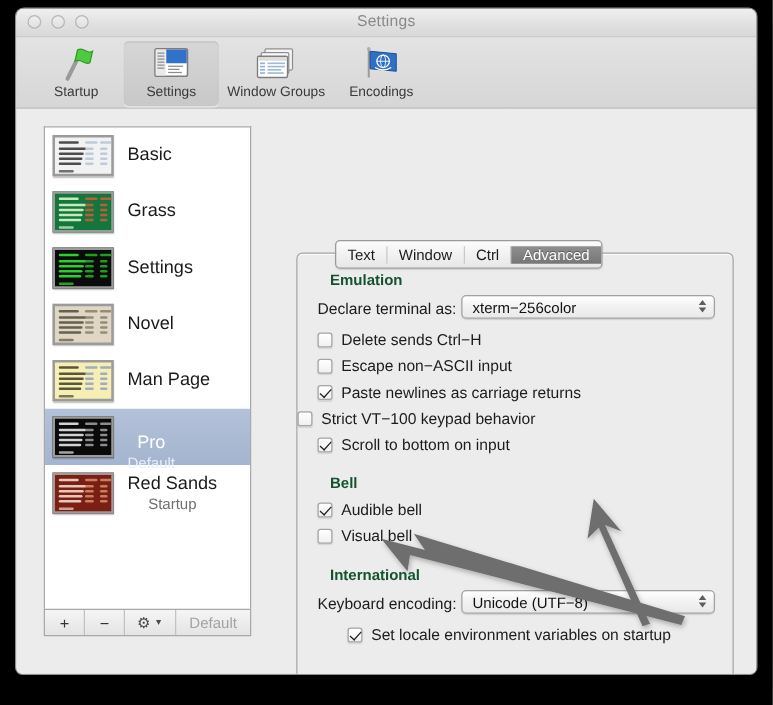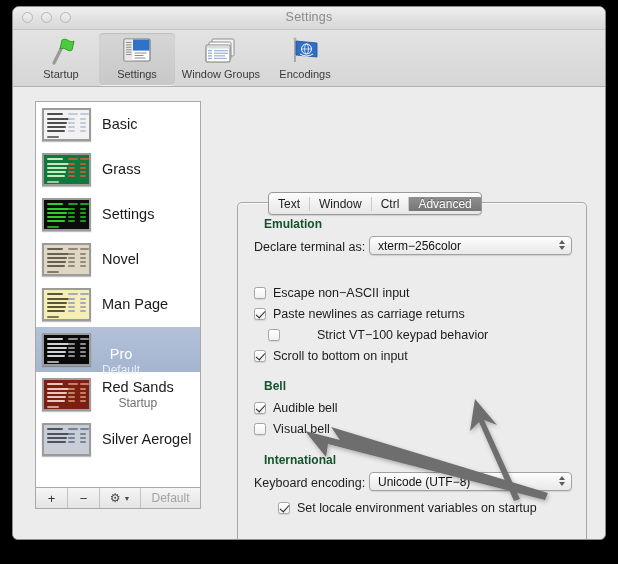--- a/index.html
+++ b/index.html
@@ -588,39 +588,20 @@
             <div class="tline" style="left: 3px; top: 20px; width: 18px; background: rgb(243, 216, 206); opacity: 0.9;"></div>
             <div class="tline" style="left: 24px; top: 20px; width: 7px; background: rgb(208, 138, 106); opacity: 0.9;"></div>
             <div class="tline" style="left: 36px; top: 20px; width: 6px; background: rgb(208, 138, 106); opacity: 0.9;"></div>
             <div class="tline" style="left: 3px; top: 26px; width: 12px; background: rgb(243, 216, 206); opacity: 0.7;"></div>
           </div>
           <div class="p-names">
             <div class="p-title">Red Sands</div>
             <div class="p-sub">Startup</div>
           </div>
         </div>
-        <div class="profile-row">
-          <div class="thumb" style="background: rgb(201, 205, 214);">
-            <div class="tline" style="left: 3px; top: 3px; width: 16px; background: rgb(60, 68, 82); opacity: 0.9;"></div>
-            <div class="tline" style="left: 24px; top: 3px; width: 10px; background: rgb(111, 123, 147); opacity: 0.9;"></div>
-            <div class="tline" style="left: 36px; top: 3px; width: 9px; background: rgb(111, 123, 147); opacity: 0.9;"></div>
-            <div class="tline" style="left: 3px; top: 8px; width: 22px; background: rgb(60, 68, 82); opacity: 0.9;"></div>
-            <div class="tline" style="left: 24px; top: 8px; width: 7px; background: rgb(111, 123, 147); opacity: 0.9;"></div>
-            <div class="tline" style="left: 36px; top: 8px; width: 6px; background: rgb(111, 123, 147); opacity: 0.9;"></div>
-            <div class="tline" style="left: 3px; top: 12px; width: 20px; background: rgb(60, 68, 82); opacity: 0.9;"></div>
-            <div class="tline" style="left: 24px; top: 12px; width: 7px; background: rgb(111, 123, 147); opacity: 0.9;"></div>
-            <div class="tline" style="left: 36px; top: 12px; width: 6px; background: rgb(111, 123, 147); opacity: 0.9;"></div>
-            <div class="tline" style="left: 3px; top: 16px; width: 19px; background: rgb(60, 68, 82); opacity: 0.9;"></div>
-            <div class="tline" style="left: 24px; top: 16px; width: 7px; background: rgb(111, 123, 147); opacity: 0.9;"></div>
-            <div class="tline" style="left: 36px; top: 16px; width: 6px; background: rgb(111, 123, 147); opacity: 0.9;"></div>
-          </div>
-          <div class="p-names">
-            <div class="p-title">Silver Aerogel</div>
-          </div>
-        </div>
       </div>
 
     <div id="list-bar">
       <div class="lb-btn">+</div>
       <div class="lb-btn">−</div>
       <div class="lb-btn gear">
         <span style="font-size:12px;color:#4a4a4a;">⚙</span>
         <span style="font-size:7px;color:#4a4a4a;">▼</span>
       </div>
       <div class="lb-default">Default</div>
@@ -640,29 +621,33 @@
       <div class="row-label" style="position:absolute; left:16px; top:37px;">Declare terminal as:</div>
 
       <div class="popup" style="left:131px; top:33px; width:203px;">
         <span>xterm−256color</span>
         <span class="arrows">
           <span class="caret-up"></span>
             <span class="caret-dn"></span>
         </span>
       </div>
 
+      <div class="cbrow" style="left:16px; top:62px;">
+        <span class="cbox"></span>
+        <span class="cblabel">Delete sends Ctrl−H</span>
+      </div>
       <div class="cbrow" style="left:16px; top:83px;">
         <span class="cbox"></span>
         <span class="cblabel">Escape non−ASCII input</span>
       </div>
       <div class="cbrow" style="left:16px; top:104px;">
         <span class="cbox checked"></span>
         <span class="cblabel">Paste newlines as carriage returns</span>
       </div>
-      <div class="cbrow" style="left:30px; top:125px;gap:30px;">
+      <div class="cbrow" style="left:0; top:125px;">
         <span class="cbox"></span>
         <span class="cblabel">Strict VT−100 keypad behavior</span>
       </div>
       <div class="cbrow" style="left:16px; top:146px;">
         <span class="cbox checked"></span>
         <span class="cblabel">Scroll to bottom on input</span>
       </div>
 
       <div class="section-head" style="left:16px; top:176px;">Bell</div>
 

